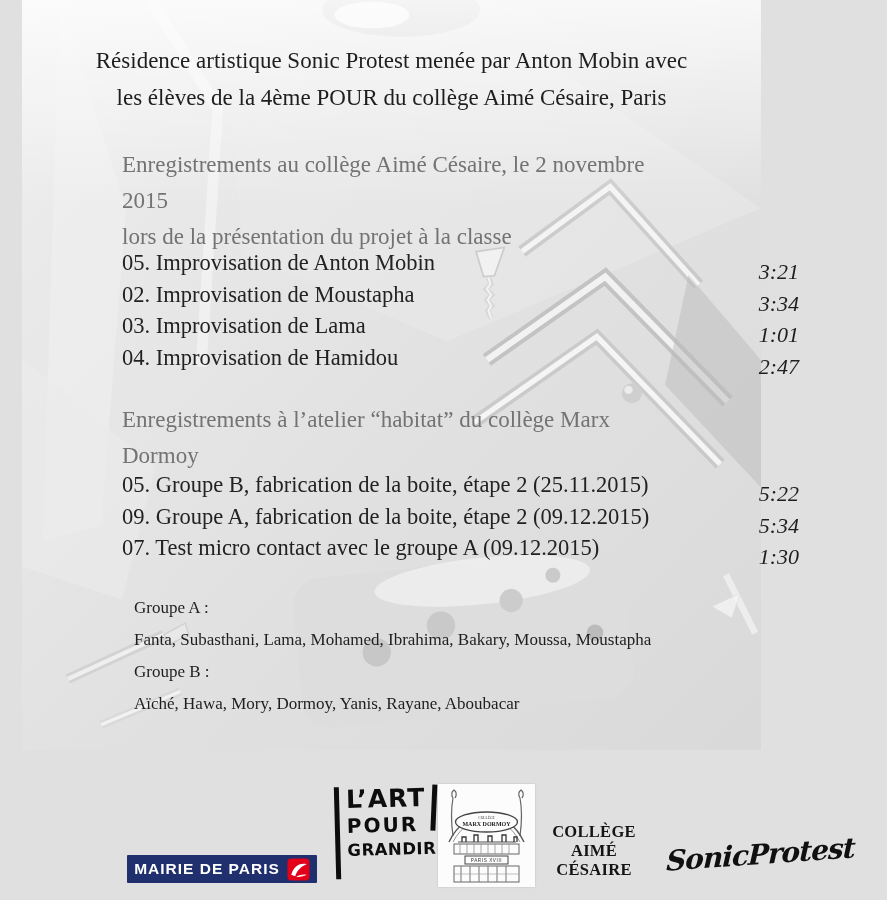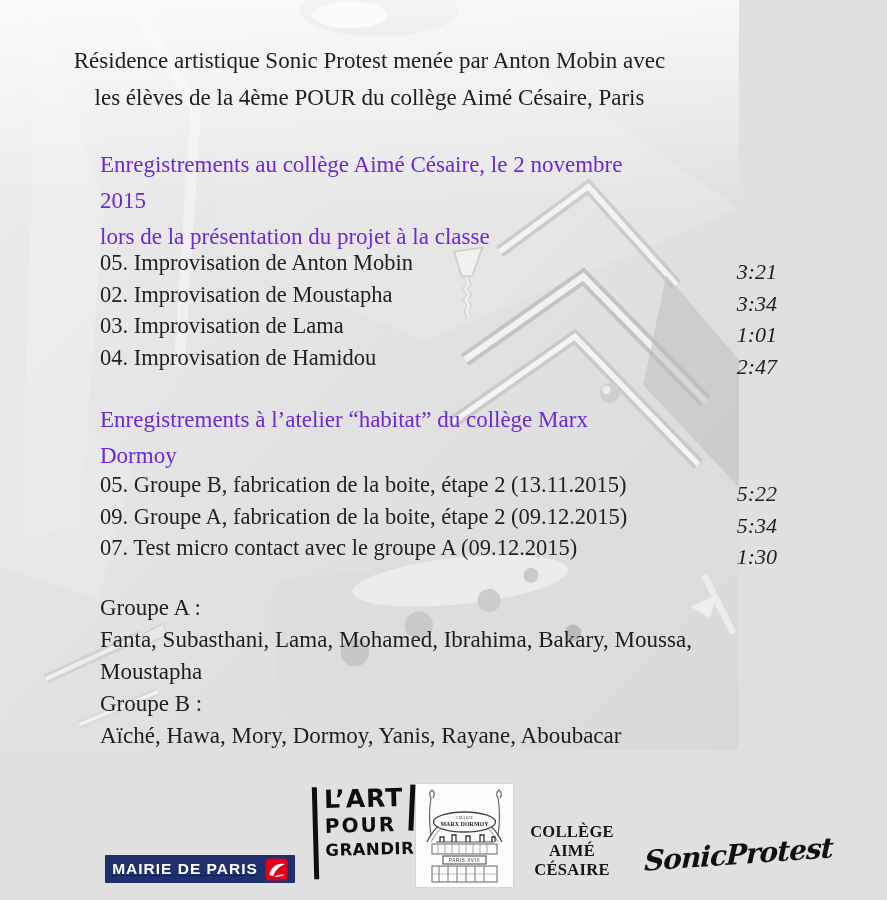--- a/index.html
+++ b/index.html
@@ -4,50 +4,50 @@
 <style>
   html, body { margin: 0; padding: 0; }
   body {
     width: 887px; height: 900px;
     font-family: "Liberation Serif", serif;
     color: #222;
     position: relative;
     overflow: hidden;
     background: #e0e0e0;
   }
-  #page { position: absolute; inset: 0; width: 739px; height: 900px; }
+  #page { position: absolute; inset: 0; width: 739px; height: 900px; margin-left: 22px; }
   .bg { position: absolute; inset: 0; z-index: 0; }
   .content { position: absolute; inset: 0; z-index: 1; }
 
   .title-block {
     position: absolute; top: 42px; left: 0; right: 0;
     text-align: center;
     font-size: 23px; line-height: 37px;
     color: #1e1e1e;
   }
 
   .section-heading {
     position: absolute; left: 100px; right: 80px;
     font-size: 23px; line-height: 36px;
-    color: #6d28d9;
+    color: #737373;
   }
   #section1-heading { top: 147px; }
   #section2-heading { top: 402px; }
 
   .tracklist { position: absolute; left: 100px; width: 677px; }
   #tracklist1 { top: 247px; }
   #tracklist2 { top: 469px; }
   .track-row { position: relative; height: 31.5px; font-size: 22.5px; line-height: 31.5px; white-space: nowrap; }
   .track-duration {
     position: absolute; right: 0; top: 14px;
     font-style: italic; font-size: 22px; line-height: 21px;
     color: #1e1e1e;
   }
 
-  .groups-block { position: absolute; left: 100px; top: 592px; font-size: 23px; line-height: 32px; color: #1e1e1e; }
+  .groups-block { position: absolute; left: 112px; top: 592px; font-size: 17px; line-height: 32px; color: #1e1e1e; }
 
   
   .logo-mairie {
     position: absolute; left: 105px; top: 855px;
     width: 190px; height: 28px;
     display: flex; align-items: center; justify-content: center; gap: 7px;
     border-radius: 1px;
   }
   .logo-mairie .mairie-text {
     color: #fff;
@@ -193,21 +193,21 @@
       </div>
     </div>
 
     <div class="section-heading" id="section2-heading">
       <div>Enregistrements à l’atelier “habitat” du collège Marx Dormoy</div>
     </div>
 
     <div class="tracklist" id="tracklist2">
       <div class="track-row">
         <span>05.</span>
-        <span>Groupe B, fabrication de la boite, étape 2 (13.11.2015)</span>
+        <span>Groupe B, fabrication de la boite, étape 2 (25.11.2015)</span>
         <span class="track-duration">5:22</span>
       </div>
       <div class="track-row">
         <span>09.</span>
         <span>Groupe A, fabrication de la boite, étape 2 (09.12.2015)</span>
         <span class="track-duration">5:34</span>
       </div>
       <div class="track-row">
         <span>07.</span>
         <span>Test micro contact avec le groupe A (09.12.2015)</span>
@@ -215,21 +215,21 @@
       </div>
     </div>
 
     <div class="groups-block">
       <div>Groupe A :</div>
       <div>Fanta, Subasthani, Lama, Mohamed, Ibrahima, Bakary, Moussa, Moustapha</div>
       <div>Groupe B :</div>
       <div>Aïché, Hawa, Mory, Dormoy, Yanis, Rayane, Aboubacar</div>
     </div>
 
-    <div class="logo-mairie" style="background:#20306e;text-decoration:underline;">
+    <div class="logo-mairie" style="background:#20306e;">
       <span class="mairie-text">MAIRIE DE PARIS</span>
       <svg width="23" height="23" viewBox="0 0 24 24" aria-hidden="true">
         <rect x="0.5" y="0.5" width="23" height="23" rx="4" fill="#e2001a"></rect>
         <path d="M4.5,17.5 C7,7.5 15,5 20.5,6.5 C14.5,9 10.5,13 8.5,19 Z" fill="#ffffff"></path>
         <path d="M9.5,19.5 C13,17.5 17,16.5 20.5,17.5 C17,19.5 13,20.2 9.5,19.5 Z" fill="#ffffff" opacity="0.9"></path>
       </svg>
     </div>
 
     <div class="logo-apg">
       <div class="apg-1">L’ART</div>

